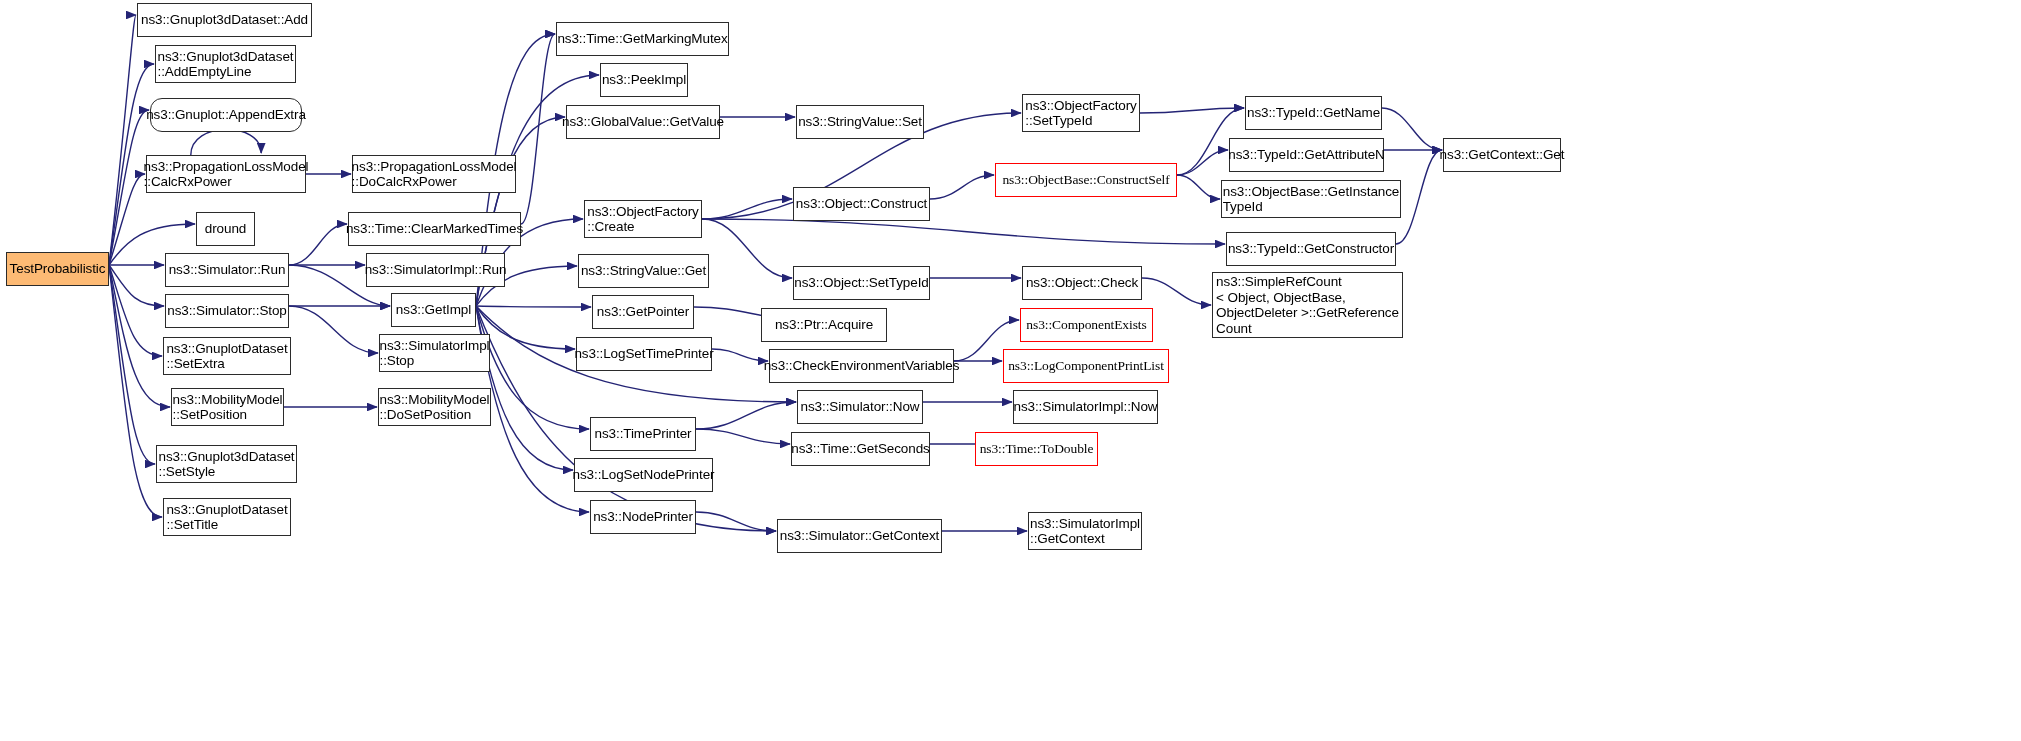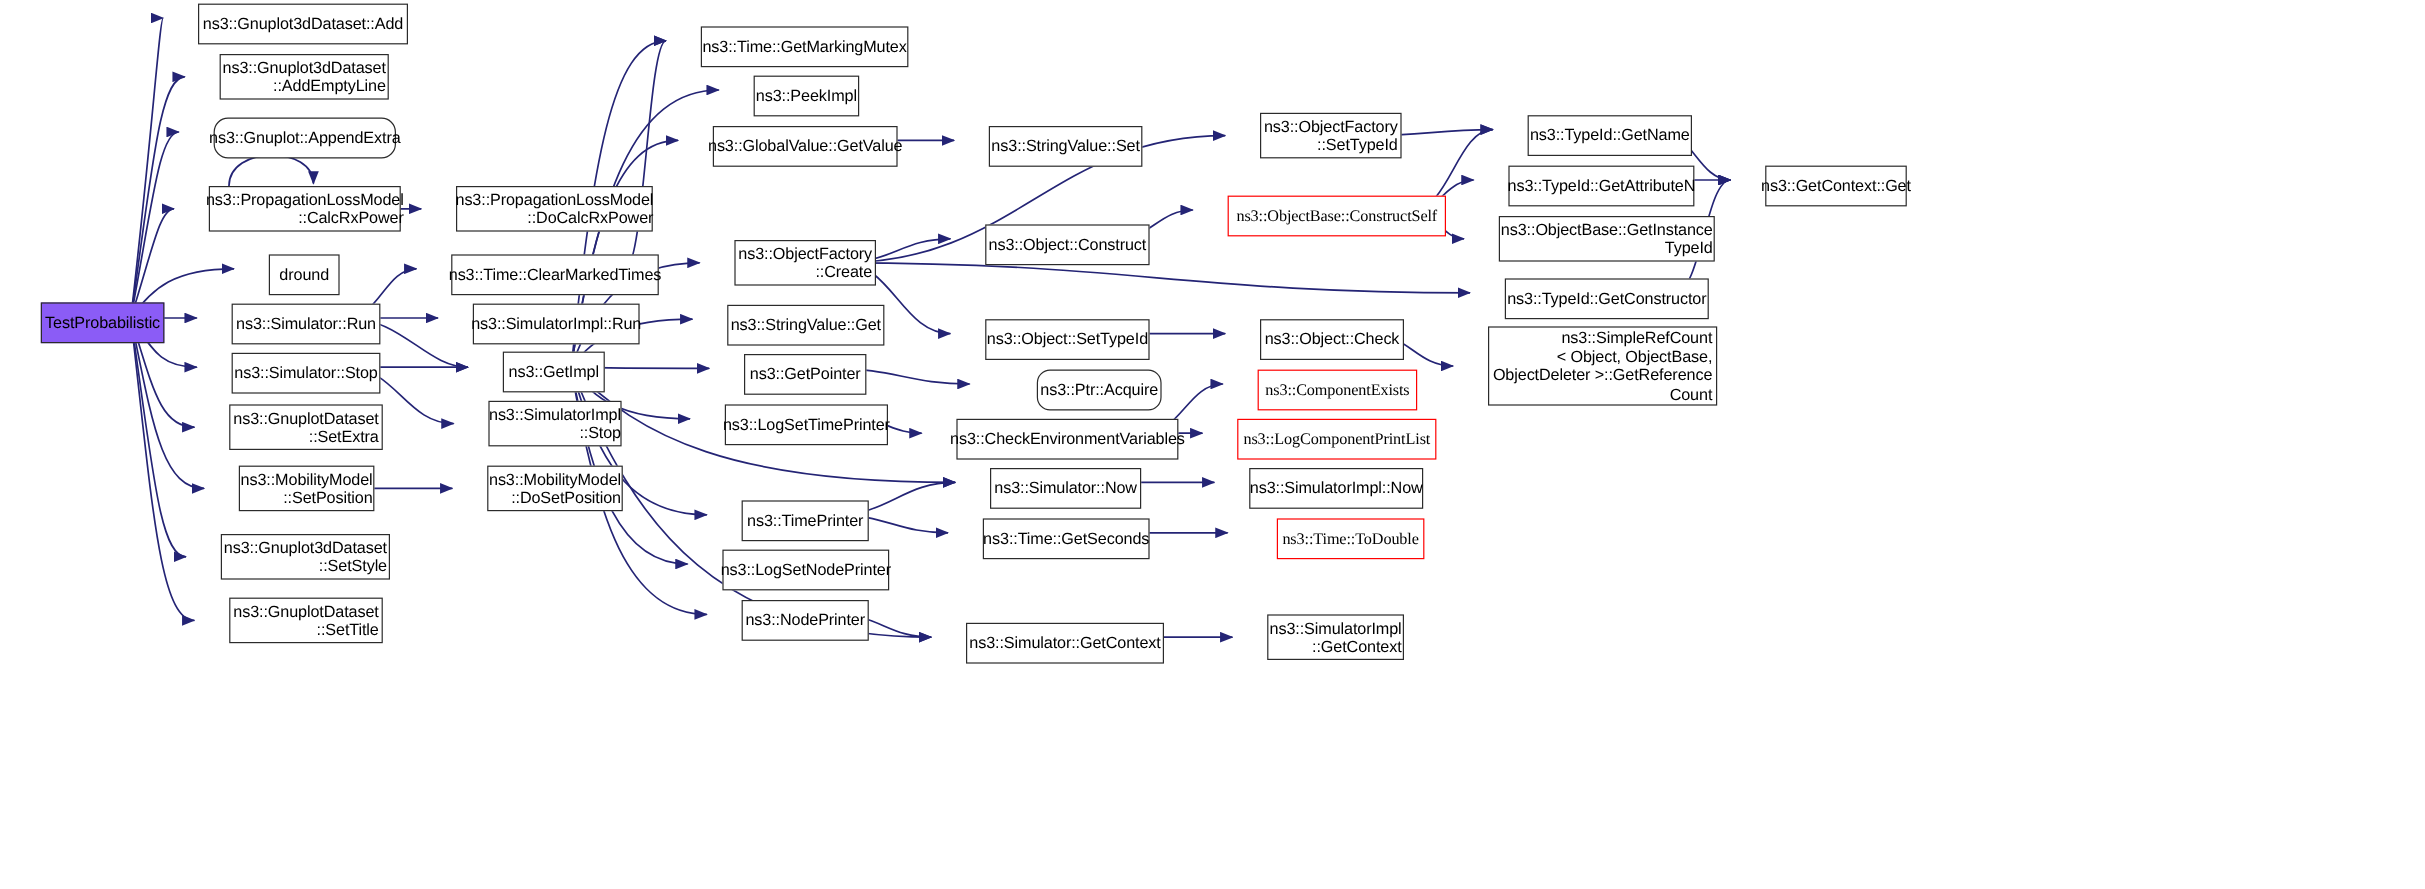--- a/index.html
+++ b/index.html
@@ -28,27 +28,26 @@
     box-sizing: border-box;
     border: 1px solid #2b2b2b;
     background: #ffffff;
     color: #000000;
     font-size: 13.5px;
     line-height: 15.5px;
     letter-spacing: -0.1px;
     display: flex;
     align-items: center;
     justify-content: center;
-    text-align: right;
+    text-align: left;
     white-space: pre-line;
     padding: 16px 3px;
-    margin-left: 28px;
   }
   .node.root {
-    background: #8b5cf6;
+    background: #fdba74;
     border-color: #2b2b2b;
   }
   .node.highlight {
     border-color: #ff0000;
     font-family: Liberation Serif, serif;
   }
 </style>
 </head>
 <body>
 
@@ -154,33 +153,33 @@
 ::Create</div>
       <div class="node" style="left: 578px; top: 254px; width: 131px; height: 24px;">ns3::StringValue::Get</div>
       <div class="node" style="left: 592px; top: 295px; width: 102px; height: 24px;">ns3::GetPointer</div>
       <div class="node" style="left: 576px; top: 337px; width: 136px; height: 24px;">ns3::LogSetTimePrinter</div>
       <div class="node" style="left: 590px; top: 417px; width: 106px; height: 24px;">ns3::TimePrinter</div>
       <div class="node" style="left: 574px; top: 458px; width: 139px; height: 24px;">ns3::LogSetNodePrinter</div>
       <div class="node" style="left: 590px; top: 500px; width: 106px; height: 24px;">ns3::NodePrinter</div>
       <div class="node" style="left: 796px; top: 105px; width: 128px; height: 24px;">ns3::StringValue::Set</div>
       <div class="node" style="left: 793px; top: 187px; width: 137px; height: 24px;">ns3::Object::Construct</div>
       <div class="node" style="left: 793px; top: 266px; width: 137px; height: 24px;">ns3::Object::SetTypeId</div>
-      <div class="node" style="left: 836px; top: 308px; width: 104px; height: 24px; border-radius: 11px;">ns3::Ptr::Acquire</div>
+      <div class="node" style="left: 761px; top: 308px; width: 126px; height: 24px;">ns3::Ptr::Acquire</div>
       <div class="node" style="left: 769px; top: 349px; width: 185px; height: 24px;">ns3::CheckEnvironmentVariables</div>
       <div class="node" style="left: 797px; top: 390px; width: 126px; height: 24px;">ns3::Simulator::Now</div>
       <div class="node" style="left: 791px; top: 432px; width: 139px; height: 24px;">ns3::Time::GetSeconds</div>
       <div class="node" style="left: 777px; top: 519px; width: 165px; height: 24px;">ns3::Simulator::GetContext</div>
       <div class="node" style="left: 1022px; top: 94px; width: 118px; height: 38px;">ns3::ObjectFactory
 ::SetTypeId</div>
       <div class="node highlight" style="left: 995px; top: 163px; width: 182px; height: 24px;">ns3::ObjectBase::ConstructSelf</div>
       <div class="node" style="left: 1022px; top: 266px; width: 120px; height: 24px;">ns3::Object::Check</div>
       <div class="node highlight" style="left: 1020px; top: 308px; width: 133px; height: 24px;">ns3::ComponentExists</div>
       <div class="node highlight" style="left: 1003px; top: 349px; width: 166px; height: 24px;">ns3::LogComponentPrintList</div>
       <div class="node" style="left: 1013px; top: 390px; width: 145px; height: 24px;">ns3::SimulatorImpl::Now</div>
-      <div class="node highlight" style="left: 1036px; top: 432px; width: 123px; height: 33px;">ns3::Time::ToDouble</div>
+      <div class="node highlight" style="left: 975px; top: 432px; width: 123px; height: 33px;">ns3::Time::ToDouble</div>
       <div class="node" style="left: 1028px; top: 512px; width: 114px; height: 38px;">ns3::SimulatorImpl
 ::GetContext</div>
       <div class="node" style="left: 1245px; top: 96px; width: 137px; height: 24px;">ns3::TypeId::GetName</div>
       <div class="node" style="left: 1229px; top: 138px; width: 155px; height: 24px;">ns3::TypeId::GetAttributeN</div>
       <div class="node" style="left: 1221px; top: 180px; width: 180px; height: 38px;">ns3::ObjectBase::GetInstance
 TypeId</div>
       <div class="node" style="left: 1226px; top: 232px; width: 170px; height: 24px;">ns3::TypeId::GetConstructor</div>
       <div class="node" style="left: 1212px; top: 272px; width: 191px; height: 66px;">ns3::SimpleRefCount
 &lt; Object, ObjectBase,
 ObjectDeleter &gt;::GetReference

